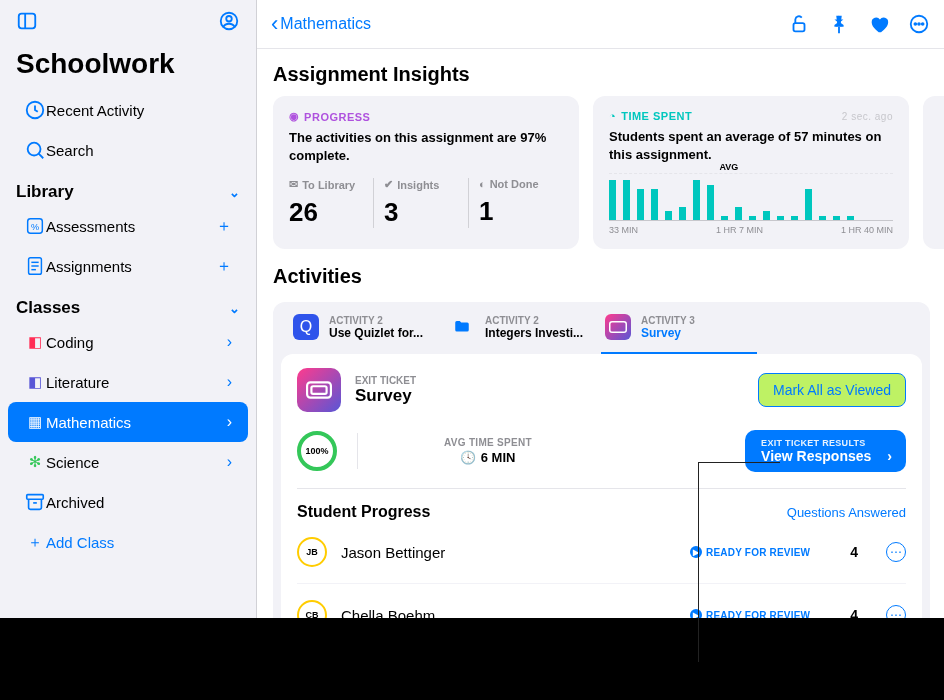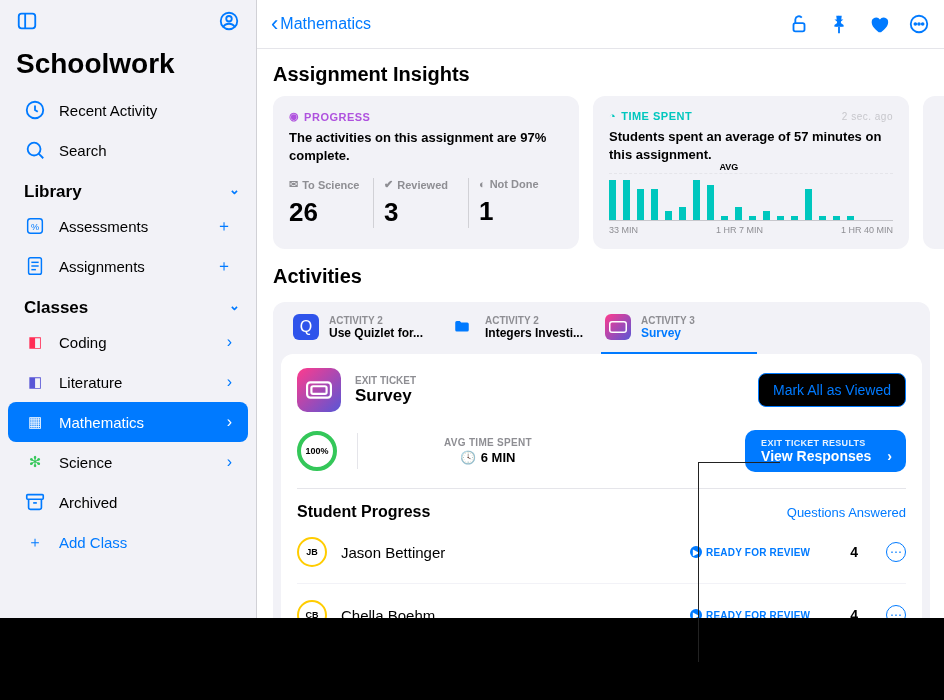--- a/index.html
+++ b/index.html
@@ -2,27 +2,27 @@
 <html><head>
 <meta charset="utf-8">
 <style>
 * { box-sizing: border-box; margin: 0; padding: 0; font-family: -apple-system, "SF Pro Text", "Helvetica Neue", Arial, sans-serif; }
 html, body { width: 944px; height: 700px; overflow: hidden; background: #000; }
 .app { display: flex; width: 944px; height: 618px; background: #f2f2f7; }
 .sidebar { width: 257px; background: #f2f2f7; border-right: 1px solid #d1d1d6; display: flex; flex-direction: column; padding: 0; }
 .sidebar-top { display: flex; justify-content: space-between; align-items: center; padding: 10px 16px 6px 16px; }
 .sidebar-top svg { width: 22px; height: 22px; }
 .app-title { font-size: 28px; font-weight: 700; color: #000; padding: 6px 16px 10px 16px; }
-.side-item { display: flex; align-items: center; padding: 9px 16px; font-size: 15px; color: #000; gap: 13px; border-radius: 8px; margin: 0 8px; }
+.side-item { display: flex; align-items: center; padding: 9px 16px; font-size: 15px; color: #000; border-radius: 8px; margin: 0 8px; }
 .side-item .icon { width: 22px; height: 22px; display:flex; align-items:center; justify-content:center; }
 .side-item.selected { background: #007aff; color: #fff; }
 .iconcol{ color:#007aff;}
 .side-plus,.side-chevron {margin-left:auto; color:#007aff; font-size:16px;}
 .side-item.selected .side-chevron{color:#fff;}
-.section-head {display:flex; align-items:flex-start; padding: 12px 16px 4px 24px; font-size:17px; font-weight:600; color:#000;}
+.section-head {display:flex; align-items:center; padding: 12px 16px 4px 16px; font-size:17px; font-weight:600; color:#000;}
 .section-head .chev{margin-left:auto;color:#007aff;font-size:13px;}
 .add-class{color:#007aff;}
 .main { flex: 1; display: flex; flex-direction: column; background: #fff; overflow:hidden;}
 .topbar { display: flex; align-items: center; padding: 8px 14px; border-bottom:1px solid #e5e5ea; height:52px;}
 .back { color:#007aff; font-size:16px; display:flex; align-items:center; gap:2px;}
 .titlecol{position:absolute; left:50%; transform:translateX(-50%); text-align:center;}
 .titlecol .t{font-size:15px; font-weight:600;}
 .titlecol .s{font-size:11px; color:#3c3c4399;}
 .topicons{margin-left:auto;display:flex; gap:18px; align-items:center;}
 .topicons .ic{width:22px;height:22px;display:flex;align-items:center;justify-content:center;color:#007aff;}
@@ -54,21 +54,21 @@
 .tab .tico{width:26px;height:26px;border-radius:6px;display:flex;align-items:center;justify-content:center;}
 .tab .tlab{font-size:10px;color:#8e8e93;font-weight:600;}
 .tab .ttxt{font-size:12px;font-weight:600;color:#000;white-space:nowrap;overflow:hidden;text-overflow:ellipsis;max-width:110px;}
 .tab.sel .ttxt{color:#007aff;}
 .actbody{background:#fff;border-radius:12px;margin:0 8px 8px 8px;padding:14px 16px;}
 .actheader{display:flex;align-items:center;gap:14px;}
 .big-ico{width:44px;height:44px;border-radius:10px;background:linear-gradient(135deg,#ff3b8d,#5856d6);display:flex;align-items:center;justify-content:center;color:#fff;}
 .big-ico svg{width:26px;height:20px;}
 .actheader .tt .s1{font-size:10px;color:#8e8e93;font-weight:600;}
 .actheader .tt .s2{font-size:17px;font-weight:700;}
-.markbtn{margin-left:auto;border:1.5px solid #007aff;color:#007aff;font-size:14px;font-weight:500;padding:8px 14px;border-radius:8px;background:#000000;}
+.markbtn{margin-left:auto;border:1.5px solid #007aff;color:#007aff;font-size:14px;font-weight:500;padding:8px 14px;border-radius:8px;background:#bef264;}
 .metrics{display:flex;align-items:center;margin-top:18px;gap:20px;padding-bottom:16px;border-bottom:1px solid #e5e5ea;}
 .ring{width:40px;height:40px;border-radius:50%;border:4px solid #34c759;display:flex;align-items:center;justify-content:center;font-size:9px;font-weight:700;color:#000;}
 .vline{width:1px;height:36px;background:#e5e5ea;}
 .avgcol{text-align:center;}
 .avgcol .l1{font-size:10px;color:#8e8e93;font-weight:600;letter-spacing:.3px;}
 .avgcol .l2{font-size:13px;font-weight:700;display:flex;align-items:center;gap:4px;justify-content:center;margin-top:2px;}
 .viewresp{margin-left:auto;background:#007aff;color:#fff;border-radius:10px;padding:8px 14px 8px 16px;}
 .viewresp .l1{font-size:9px;font-weight:700;letter-spacing:.3px;opacity:.9;}
 .viewresp .l2{font-size:14px;font-weight:600;display:flex;align-items:center;gap:16px;}
 .sphead{display:flex;align-items:center;margin-top:14px;}
@@ -234,28 +234,28 @@
         <div class="card card-nar">
           <h4 class="purple">
               <span>◉</span>
               <span>PROGRESS</span>
             </h4>
           <div class="desc">The activities on this assignment are 97% complete.</div>
           <div class="stats">
             <div class="stat">
                 <div class="lab">
                   <span>✉</span>
-                  <span>To Science</span>
+                  <span>To Library</span>
                 </div>
                 <div class="val">26</div>
               </div>
             <div class="stat">
                 <div class="lab">
                   <span>✔</span>
-                  <span>Reviewed</span>
+                  <span>Insights</span>
                 </div>
                 <div class="val">3</div>
               </div>
             <div class="stat">
                 <div class="lab">
                   <span>◐</span>
                   <span>Not Done</span>
                 </div>
                 <div class="val">1</div>
               </div>

